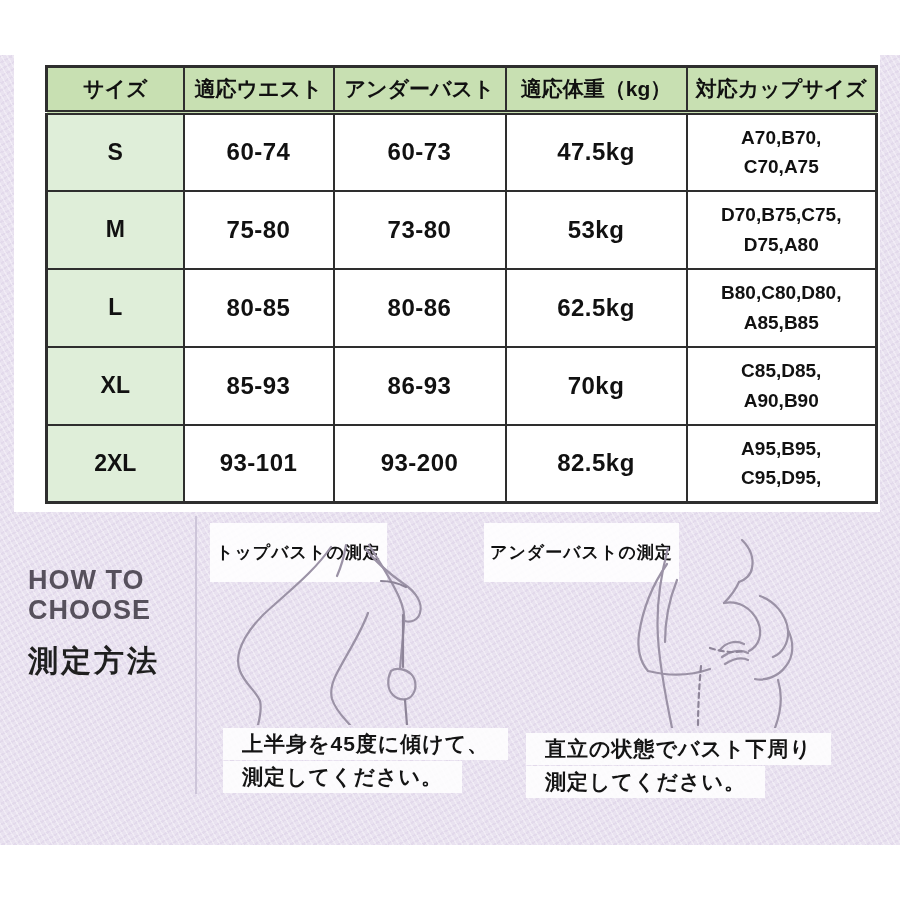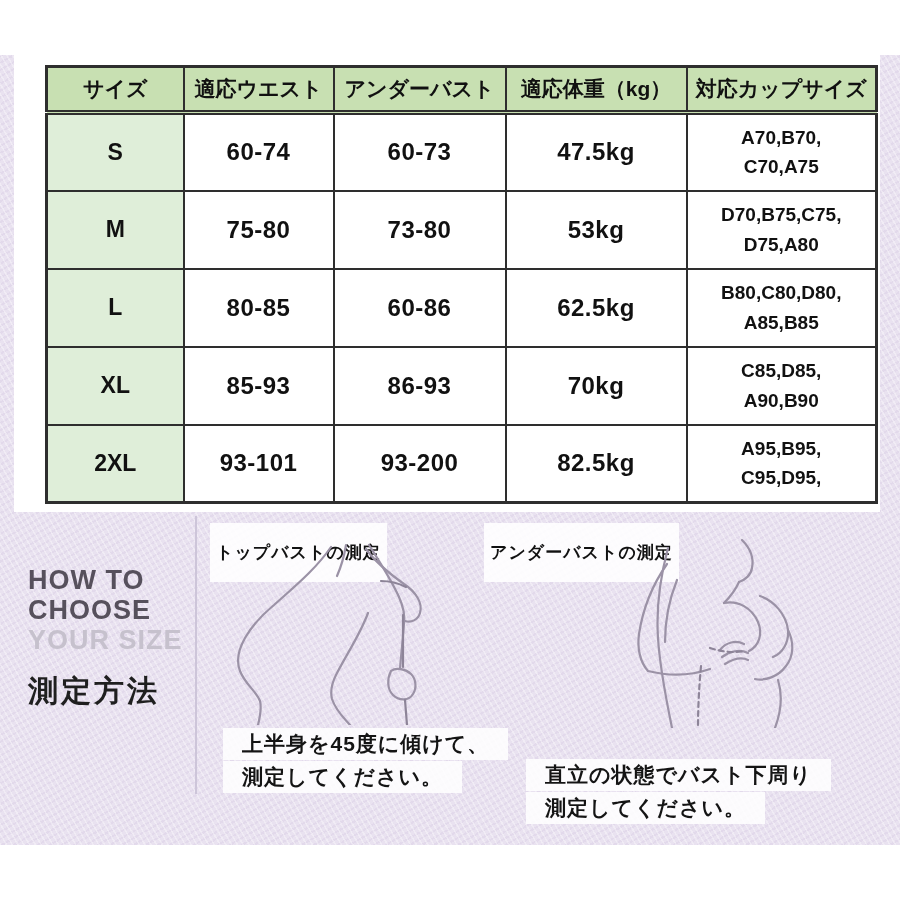--- a/index.html
+++ b/index.html
@@ -48,21 +48,21 @@
   
   .fig-label{
     position:absolute;background:rgba(255,255,255,0.88);
     font-size:17px;font-weight:bold;color:#111;letter-spacing:1px;
     padding:18px 6px;white-space:nowrap;
   }
   .fig-label.one{left:210px;top:523px;}
   .fig-label.two{left:484px;top:523px;}
   .caption{position:absolute;}
   .caption.one{left:223px;top:728px;}
-  .caption.two{left:526px;top:733px;margin-top:26px;}
+  .caption.two{left:526px;top:733px;}
   .caption .line{
     display:block;margin-bottom:1px;
   }
   .caption .line span{
     display:inline-block;background:rgba(255,255,255,0.85);
     font-size:21px;font-weight:bold;color:#141414;letter-spacing:1px;
     padding:2px 19px;white-space:nowrap;
   }
   
   .figure-svg{position:absolute;}
@@ -116,21 +116,21 @@
           <td class="col-num">73-80</td>
           <td class="col-num">53kg</td>
           <td class="col-cup">
             <div>D70,B75,C75,</div>
             <div>D75,A80</div>
           </td>
         </tr>
         <tr>
           <td class="col-size">L</td>
           <td class="col-num">80-85</td>
-          <td class="col-num">60-86</td>
+          <td class="col-num">80-86</td>
           <td class="col-num">62.5kg</td>
           <td class="col-cup">
             <div>B80,C80,D80,</div>
             <div>A85,B85</div>
           </td>
         </tr>
         <tr>
           <td class="col-size">XL</td>
           <td class="col-num">85-93</td>
           <td class="col-num">86-93</td>
@@ -150,21 +150,20 @@
             <div>C95,D95,</div>
           </td>
         </tr>
       </tbody>
     </table>
   </div>
 
   <div class="howto">
     <div class="en">HOW TO</div>
     <div class="en">CHOOSE</div>
-    <div class="en light">YOUR SIZE</div>
     <div class="jp">測定方法</div>
   </div>
   <div class="section-divider"></div>
 
   <div class="fig-label one">トップバストの測定</div>
   <svg class="figure-svg one" viewBox="0 0 262 182">
     <path d="M 128,2 C 126,14 123,24 119,33"></path>
     <path d="M 113,4 C 98,26 76,44 56,62 C 32,82 14,108 22,128 C 27,141 38,148 42,158 C 44,166 42,174 40,182"></path>
     <path d="M 148,6 C 158,20 172,31 186,41 C 198,49 205,60 202,70 C 200,77 193,80 187,78"></path>
     <path d="M 150,70 C 142,92 128,112 118,132 C 114,140 112,148 114,156 C 118,168 126,175 132,182"></path>

